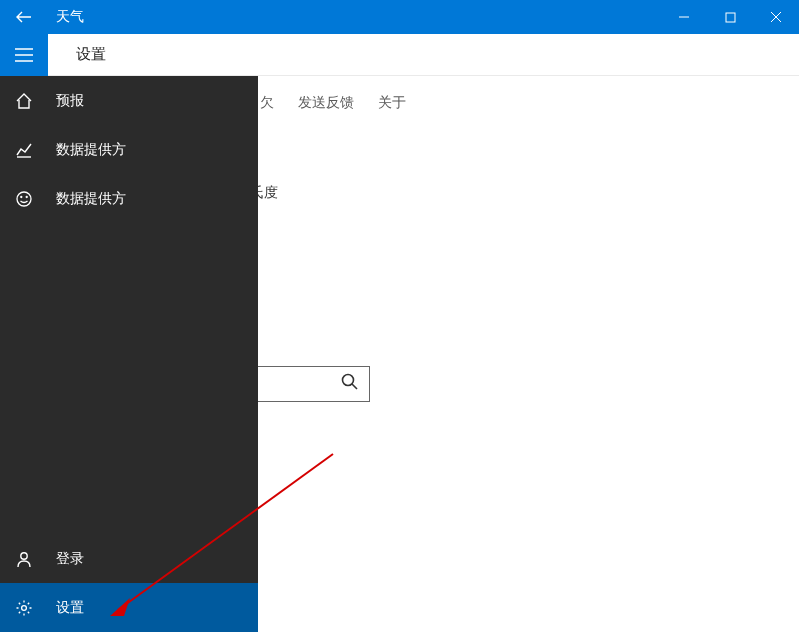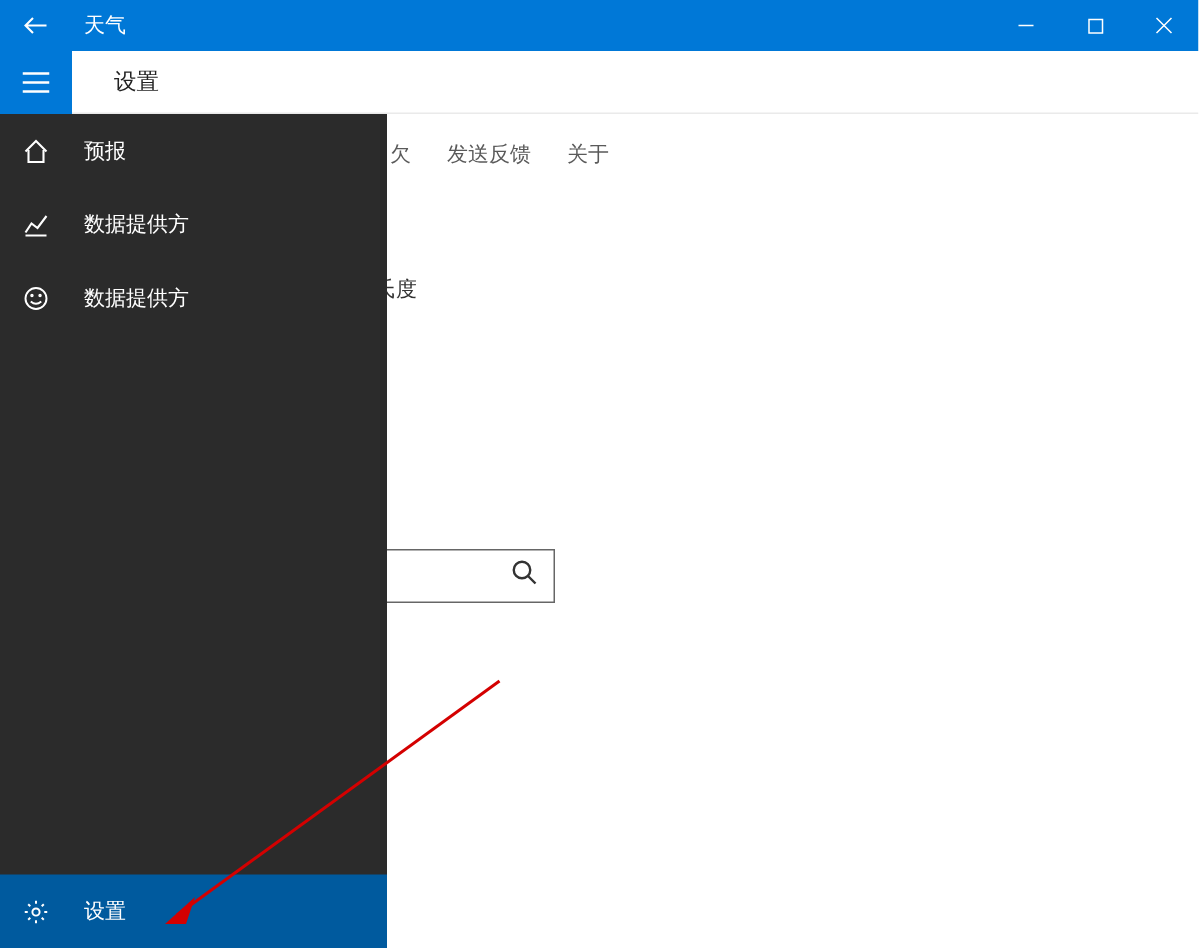--- a/index.html
+++ b/index.html
@@ -186,20 +186,29 @@
           <circle cx="9" cy="9" r="7"></circle>
             <circle cx="6.3" cy="7" r="0.5" fill="#fff"></circle>
             <circle cx="11.7" cy="7" r="0.5" fill="#fff"></circle>
           <path d="M5.5 11 Q9 14 12.5 11"></path>
         </svg>
       </span>
       <span>数据提供方</span>
     </div>
   </div>
   <div class="nav-grow"></div>
+  <div class="nav-item">
+    <span class="icon">
+      <svg width="18" height="18" viewBox="0 0 18 18" fill="none" stroke="#fff" stroke-width="1.4">
+        <circle cx="9" cy="6" r="3.2"></circle>
+          <path d="M3 17 Q3 11 9 11 Q15 11 15 17"></path>
+      </svg>
+    </span>
+    <span>登录</span>
+  </div>
   <div class="nav-item selected">
     <span class="icon">
       <svg width="18" height="18" viewBox="0 0 18 18" fill="none" stroke="#fff" stroke-width="1.3">
         <circle cx="9" cy="9" r="2.4"></circle>
         <path d="M9 1.5 V3.5 M9 14.5 V16.5 M1.5 9 H3.5 M14.5 9 H16.5 M3.8 3.8 L5.2 5.2 M12.8 12.8 L14.2 14.2 M14.2 3.8 L12.8 5.2 M5.2 12.8 L3.8 14.2"></path>
       </svg>
     </span>
     <span>设置</span>
   </div>
 </div>

